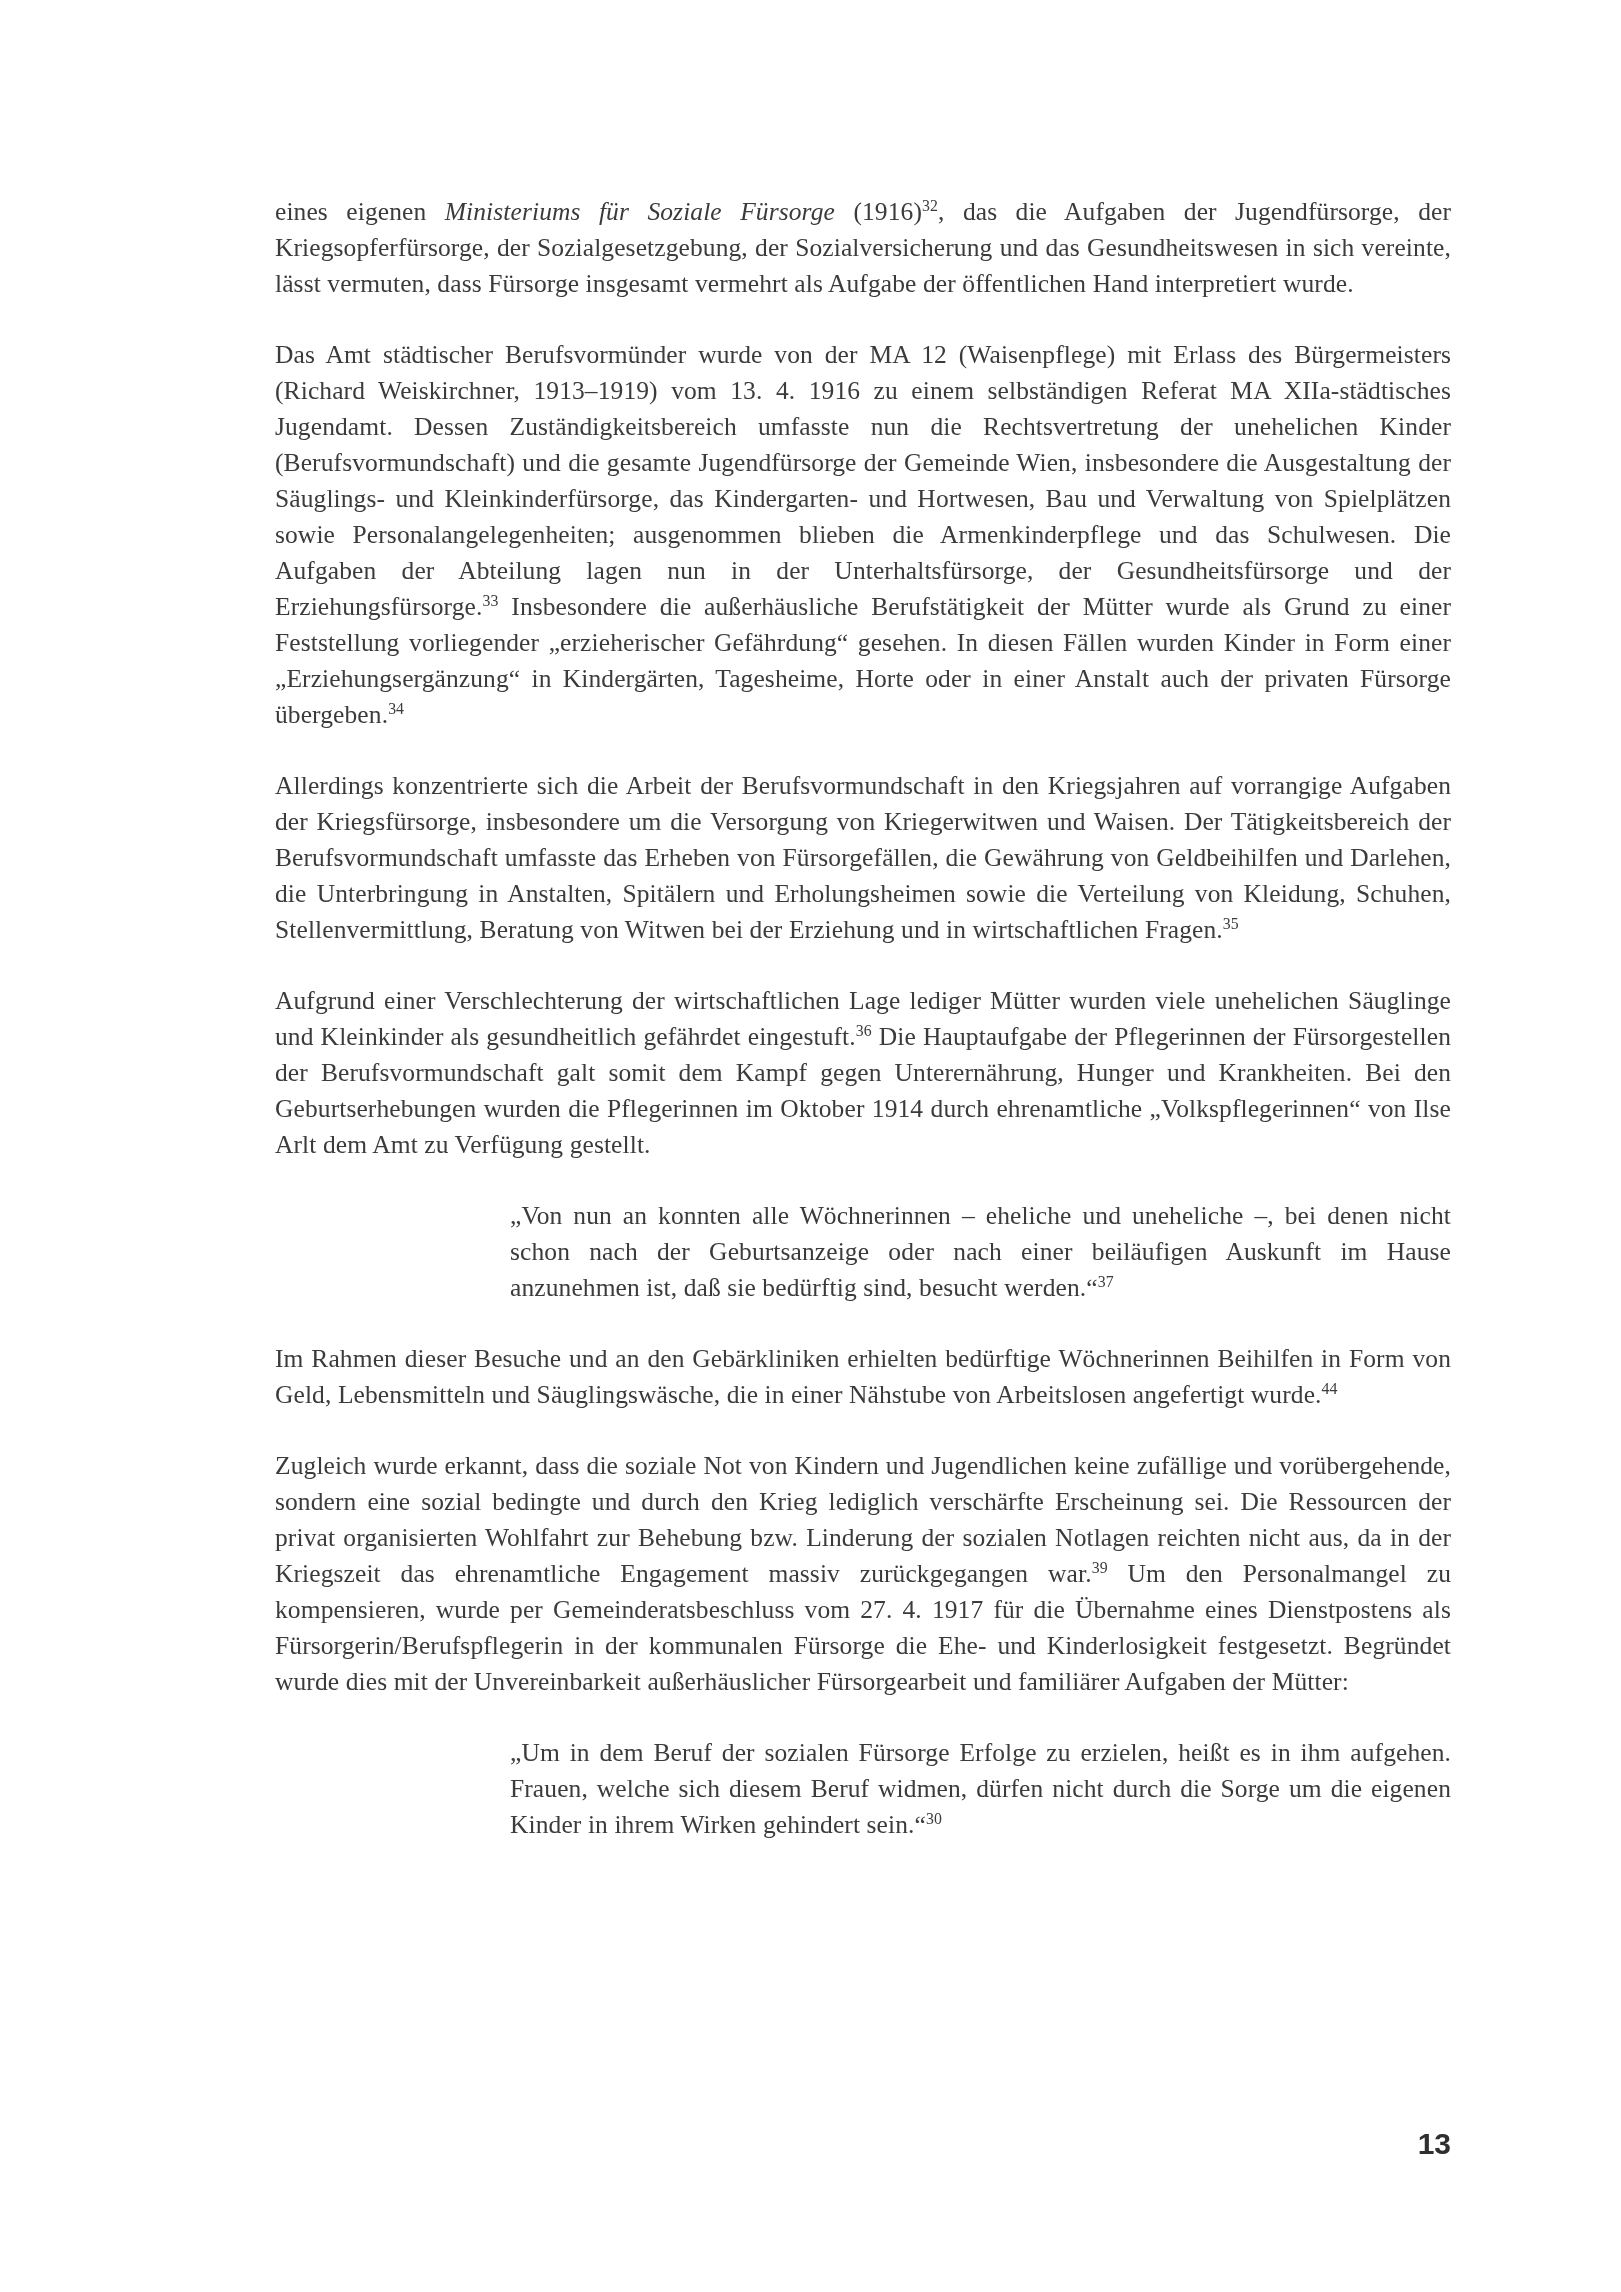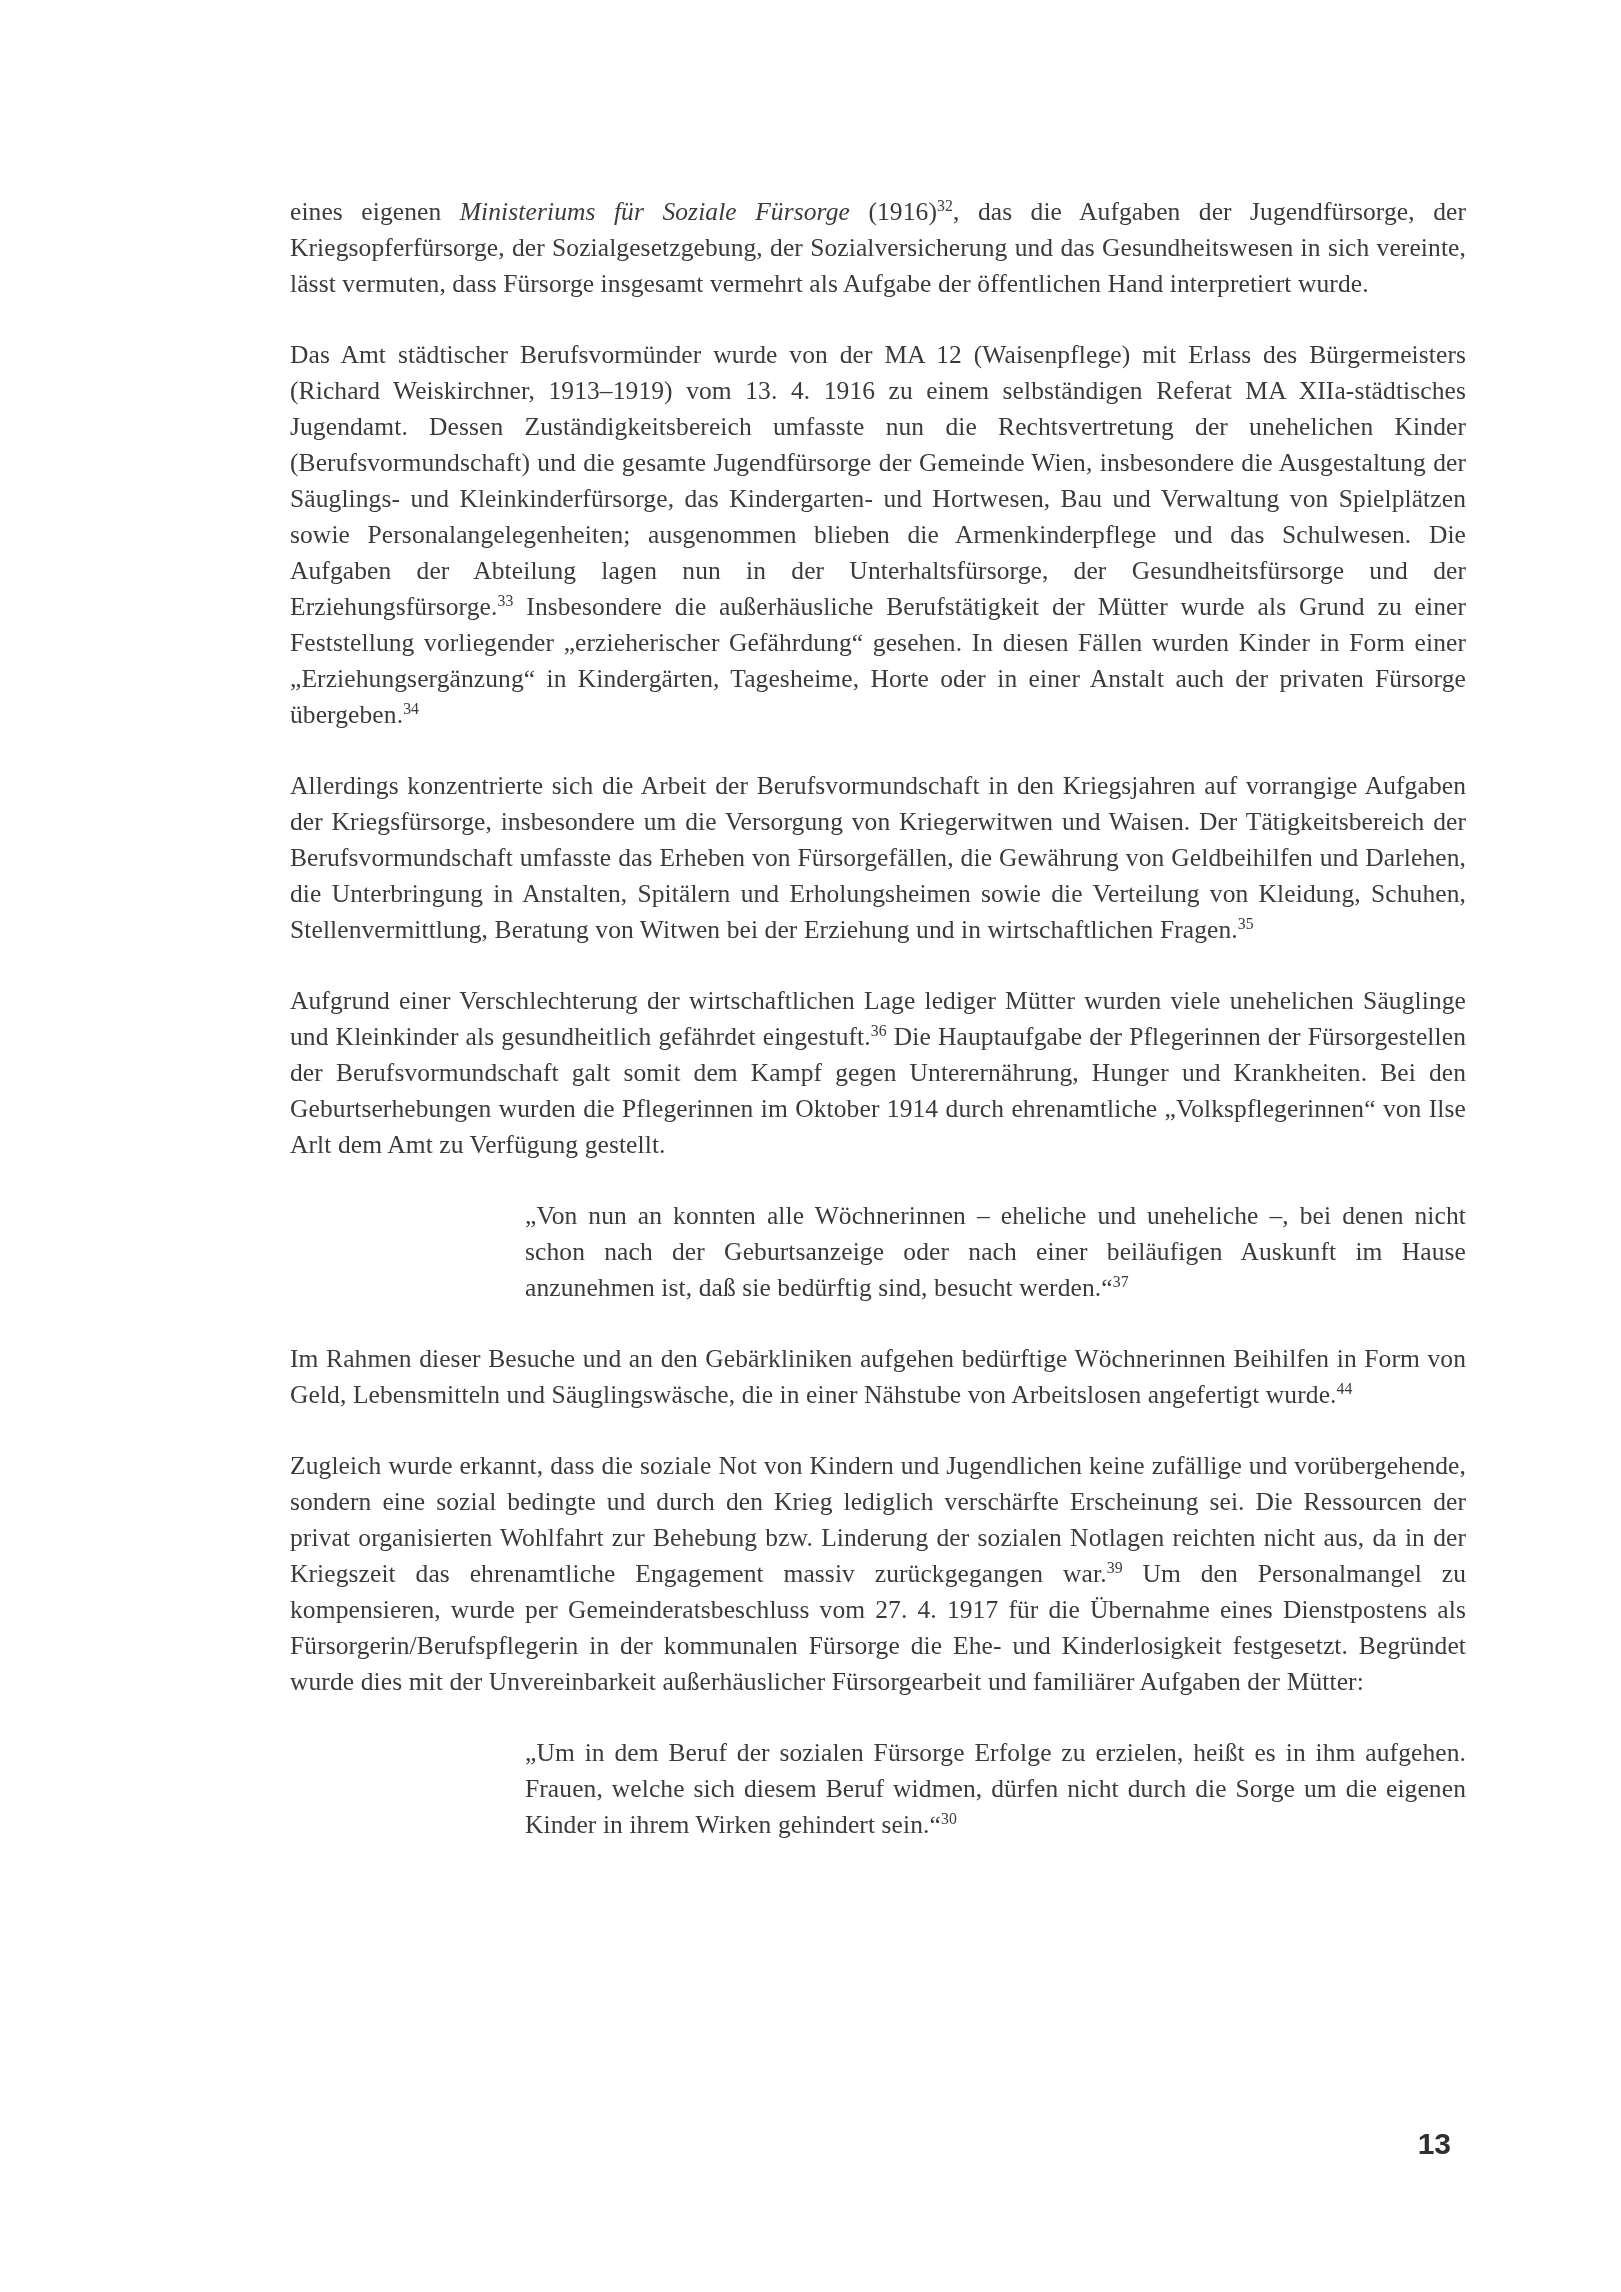--- a/index.html
+++ b/index.html
@@ -11,21 +11,21 @@
     width: 1621px;
     height: 2293px;
     background: #ffffff;
     overflow: hidden;
     font-family: "Liberation Serif", "DejaVu Serif", serif;
     color: #3b3b3b;
   }
 
   .body-text {
     position: absolute;
-    left: 290px;
+    left: 275px;
     top: 194px;
     width: 1176px;
     font-size: 25.5px;
     line-height: 36px;
     text-align: justify;
     letter-spacing: 0.1px;
     hyphens: auto;
   }
 
   .para { margin: 0 0 35px 0; }
@@ -53,19 +53,19 @@
 </head>
 <body>
 
 <main class="page">
   <section class="body-text">
     <p class="para"><span>eines eigenen </span><i>Ministeriums für Soziale Fürsorge</i><span> (1916)</span><sup>32</sup><span>, das die Aufgaben der Jugendfürsorge, der Kriegsopferfürsorge, der Sozialgesetzgebung, der Sozialversicherung und das Gesundheitswesen in sich vereinte, lässt vermuten, dass Fürsorge insgesamt vermehrt als Aufgabe der öffentlichen Hand interpretiert wurde.</span></p>
     <p class="para"><span>Das Amt städtischer Berufsvormünder wurde von der MA 12 (Waisenpflege) mit Erlass des Bürgermeisters (Richard Weiskirchner, 1913–1919) vom 13. 4. 1916 zu einem selbständigen Referat MA XIIa-städtisches Jugendamt. Dessen Zuständigkeitsbereich umfasste nun die Rechtsvertretung der unehelichen Kinder (Berufsvormundschaft) und die gesamte Jugendfürsorge der Gemeinde Wien, insbesondere die Ausgestaltung der Säuglings- und Kleinkinderfürsorge, das Kindergarten- und Hortwesen, Bau und Verwaltung von Spielplätzen sowie Personalangelegenheiten; ausgenommen blieben die Armenkinderpflege und das Schulwesen. Die Aufgaben der Abteilung lagen nun in der Unterhaltsfürsorge, der Gesundheitsfürsorge und der Erziehungsfürsorge.</span><sup>33</sup><span> Insbesondere die außerhäusliche Berufstätigkeit der Mütter wurde als Grund zu einer Feststellung vorliegender „erzieherischer Gefährdung“ gesehen. In diesen Fällen wurden Kinder in Form einer „Erziehungsergänzung“ in Kindergärten, Tagesheime, Horte oder in einer Anstalt auch der privaten Fürsorge übergeben.</span><sup>34</sup></p>
     <p class="para"><span>Allerdings konzentrierte sich die Arbeit der Berufsvormundschaft in den Kriegsjahren auf vorrangige Aufgaben der Kriegsfürsorge, insbesondere um die Versorgung von Kriegerwitwen und Waisen. Der Tätigkeitsbereich der Berufsvormundschaft umfasste das Erheben von Fürsorgefällen, die Gewährung von Geldbeihilfen und Darlehen, die Unterbringung in Anstalten, Spitälern und Erholungsheimen sowie die Verteilung von Kleidung, Schuhen, Stellenvermittlung, Beratung von Witwen bei der Erziehung und in wirtschaftlichen Fragen.</span><sup>35</sup></p>
     <p class="para"><span>Aufgrund einer Verschlechterung der wirtschaftlichen Lage lediger Mütter wurden viele unehelichen Säuglinge und Kleinkinder als gesundheitlich gefährdet eingestuft.</span><sup>36</sup><span> Die Hauptaufgabe der Pflegerinnen der Fürsorgestellen der Berufsvormundschaft galt somit dem Kampf gegen Unterernährung, Hunger und Krankheiten. Bei den Geburtserhebungen wurden die Pflegerinnen im Oktober 1914 durch ehrenamtliche „Volkspflegerinnen“ von Ilse Arlt dem Amt zu Verfügung gestellt.</span></p>
     <blockquote class="quote"><span>„Von nun an konnten alle Wöchnerinnen – eheliche und uneheliche –, bei denen nicht schon nach der Geburtsanzeige oder nach einer beiläufigen Auskunft im Hause anzunehmen ist, daß sie bedürftig sind, besucht werden.“</span><sup>37</sup></blockquote>
-    <p class="para"><span>Im Rahmen dieser Besuche und an den Gebärkliniken aufgehen bedürftige Wöchnerinnen Beihilfen in Form von Geld, Lebensmitteln und Säuglingswäsche, die in einer Nähstube von Arbeitslosen angefertigt wurde.</span><sup>44</sup></p>
+    <p class="para"><span>Im Rahmen dieser Besuche und an den Gebärkliniken erhielten bedürftige Wöchnerinnen Beihilfen in Form von Geld, Lebensmitteln und Säuglingswäsche, die in einer Nähstube von Arbeitslosen angefertigt wurde.</span><sup>44</sup></p>
     <p class="para"><span>Zugleich wurde erkannt, dass die soziale Not von Kindern und Jugendlichen keine zufällige und vorübergehende, sondern eine sozial bedingte und durch den Krieg lediglich verschärfte Erscheinung sei. Die Ressourcen der privat organisierten Wohlfahrt zur Behebung bzw. Linderung der sozialen Notlagen reichten nicht aus, da in der Kriegszeit das ehrenamtliche Engagement massiv zurückgegangen war.</span><sup>39</sup><span> Um den Personalmangel zu kompensieren, wurde per Gemeinderatsbeschluss vom 27. 4. 1917 für die Übernahme eines Dienstpostens als Fürsorgerin/Berufspflegerin in der kommunalen Fürsorge die Ehe- und Kinderlosigkeit festgesetzt. Begründet wurde dies mit der Unvereinbarkeit außerhäuslicher Fürsorgearbeit und familiärer Aufgaben der Mütter:</span></p>
     <blockquote class="quote"><span>„Um in dem Beruf der sozialen Fürsorge Erfolge zu erzielen, heißt es in ihm aufgehen. Frauen, welche sich diesem Beruf widmen, dürfen nicht durch die Sorge um die eigenen Kinder in ihrem Wirken gehindert sein.“</span><sup>30</sup></blockquote>
   </section>
   <div class="page-number">13</div>
 </main>
 
 
 </body></html>

